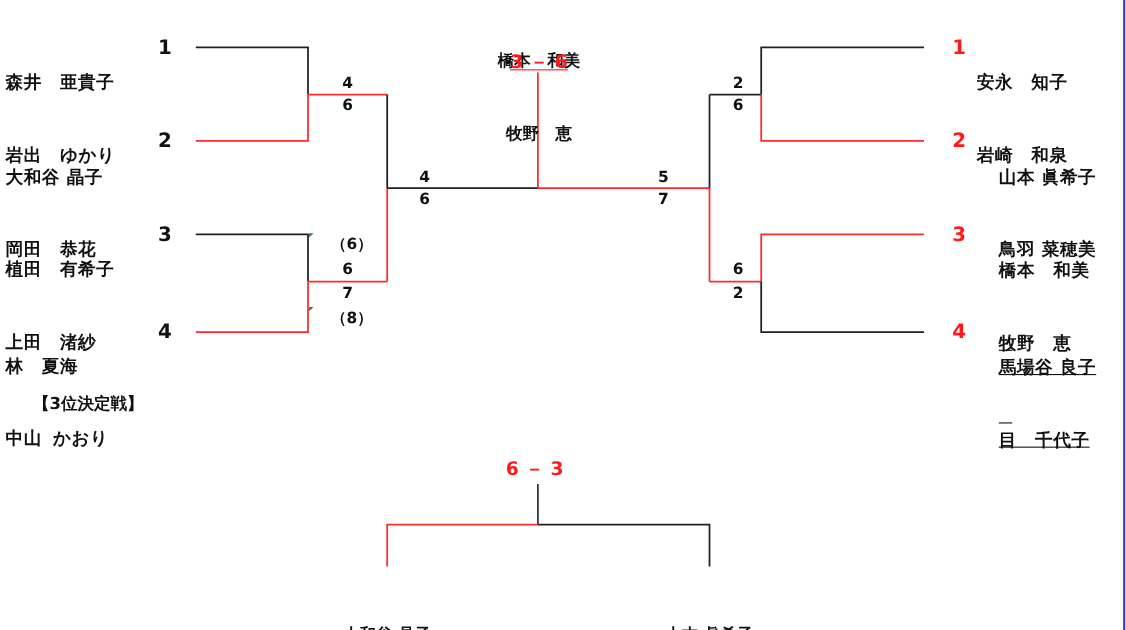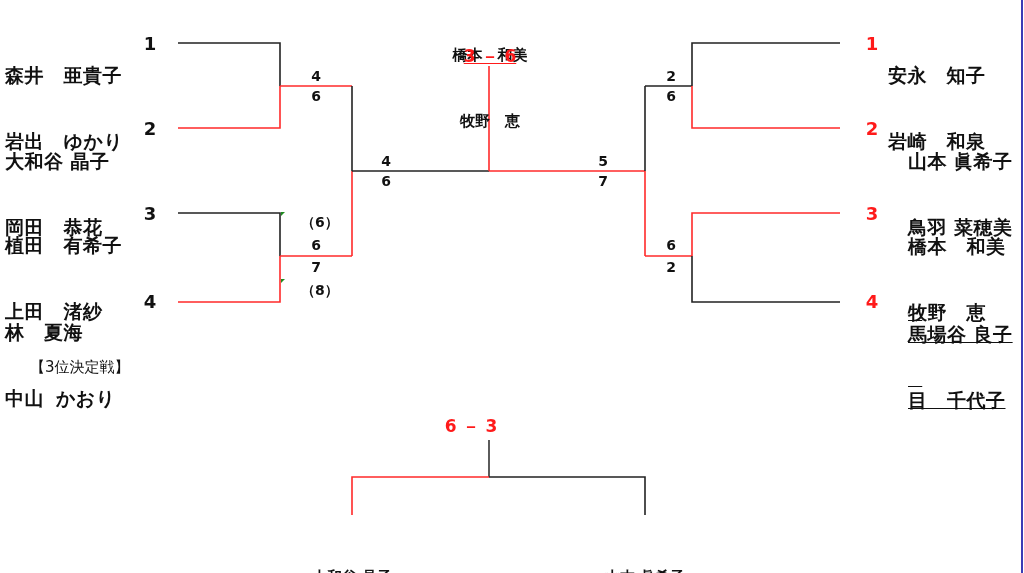--- a/index.html
+++ b/index.html
@@ -1,23 +1,23 @@
 <!DOCTYPE html>
 <html><head>
 <meta charset="utf-8">
 <style>
   html, body { margin: 0; padding: 0; background: #ffffff; }
   body { width: 1024px; height: 573px; position: relative; overflow: hidden;
          font-family: "DejaVu Sans", "Liberation Sans", sans-serif; color: #111; }
-  .name { position: absolute; font-size: 19px; font-weight: bold; line-height: 22px; white-space: pre; letter-spacing: 0.5px; }
+  .name { position: absolute; font-size: 16px; font-weight: bold; line-height: 22px; white-space: pre; letter-spacing: 0.5px; }
   .seed { position: absolute; font-size: 18px; font-weight: bold; width: 20px; text-align: center; }
   .seed.red { color: #ff1a1a; }
   .score { position: absolute; font-size: 14px; font-weight: bold; width: 30px; text-align: center; line-height: 20px; }
   .final { position: absolute; font-size: 17px; font-weight: bold; color: #ff1a1a; white-space: pre; text-align: center; }
-  .title { position: absolute; font-size: 15px; font-weight: normal; }
+  .title { position: absolute; font-size: 15px; font-weight: bold; }
   .champ { position: absolute; font-size: 15px; font-weight: bold; line-height: 22px; white-space: pre; text-align: center; width: 160px; }
   svg.lines { position: absolute; left: 0; top: 0; }
   .edge { position: absolute; right: 1px; top: 0; width: 2px; height: 573px; background: #3b3bb5; }
 </style>
 </head>
 <body>
 
 <svg class="lines" width="1024" height="573">
   <g stroke-width="1.6" fill="none">
 
@@ -122,21 +122,21 @@
   <div>牧野　恵</div>
 </div>
 
 <div class="seed red" style="left:862px;top:291px;">4</div>
 <div class="name" style="left:908px;top:279px;text-decoration:underline;">
   <div>馬場谷 良子</div>
   <div>目　千代子</div>
 </div>
 
 <div class="title" style="left:30px;top:358px;">【3位決定戦】</div>
-<div class="final" style="left:421px;top:415px;width:100px;">6 － 3</div>
+<div class="final" style="left:436px;top:415px;width:100px;">6 － 3</div>
 <div class="champ" style="left:272px;top:522px;">
   <div>大和谷 晶子</div>
   
 </div>
 <div class="champ" style="left:565px;top:522px;">
   <div>山本 眞希子</div>
   
 </div>
 
 <div class="edge"></div>

